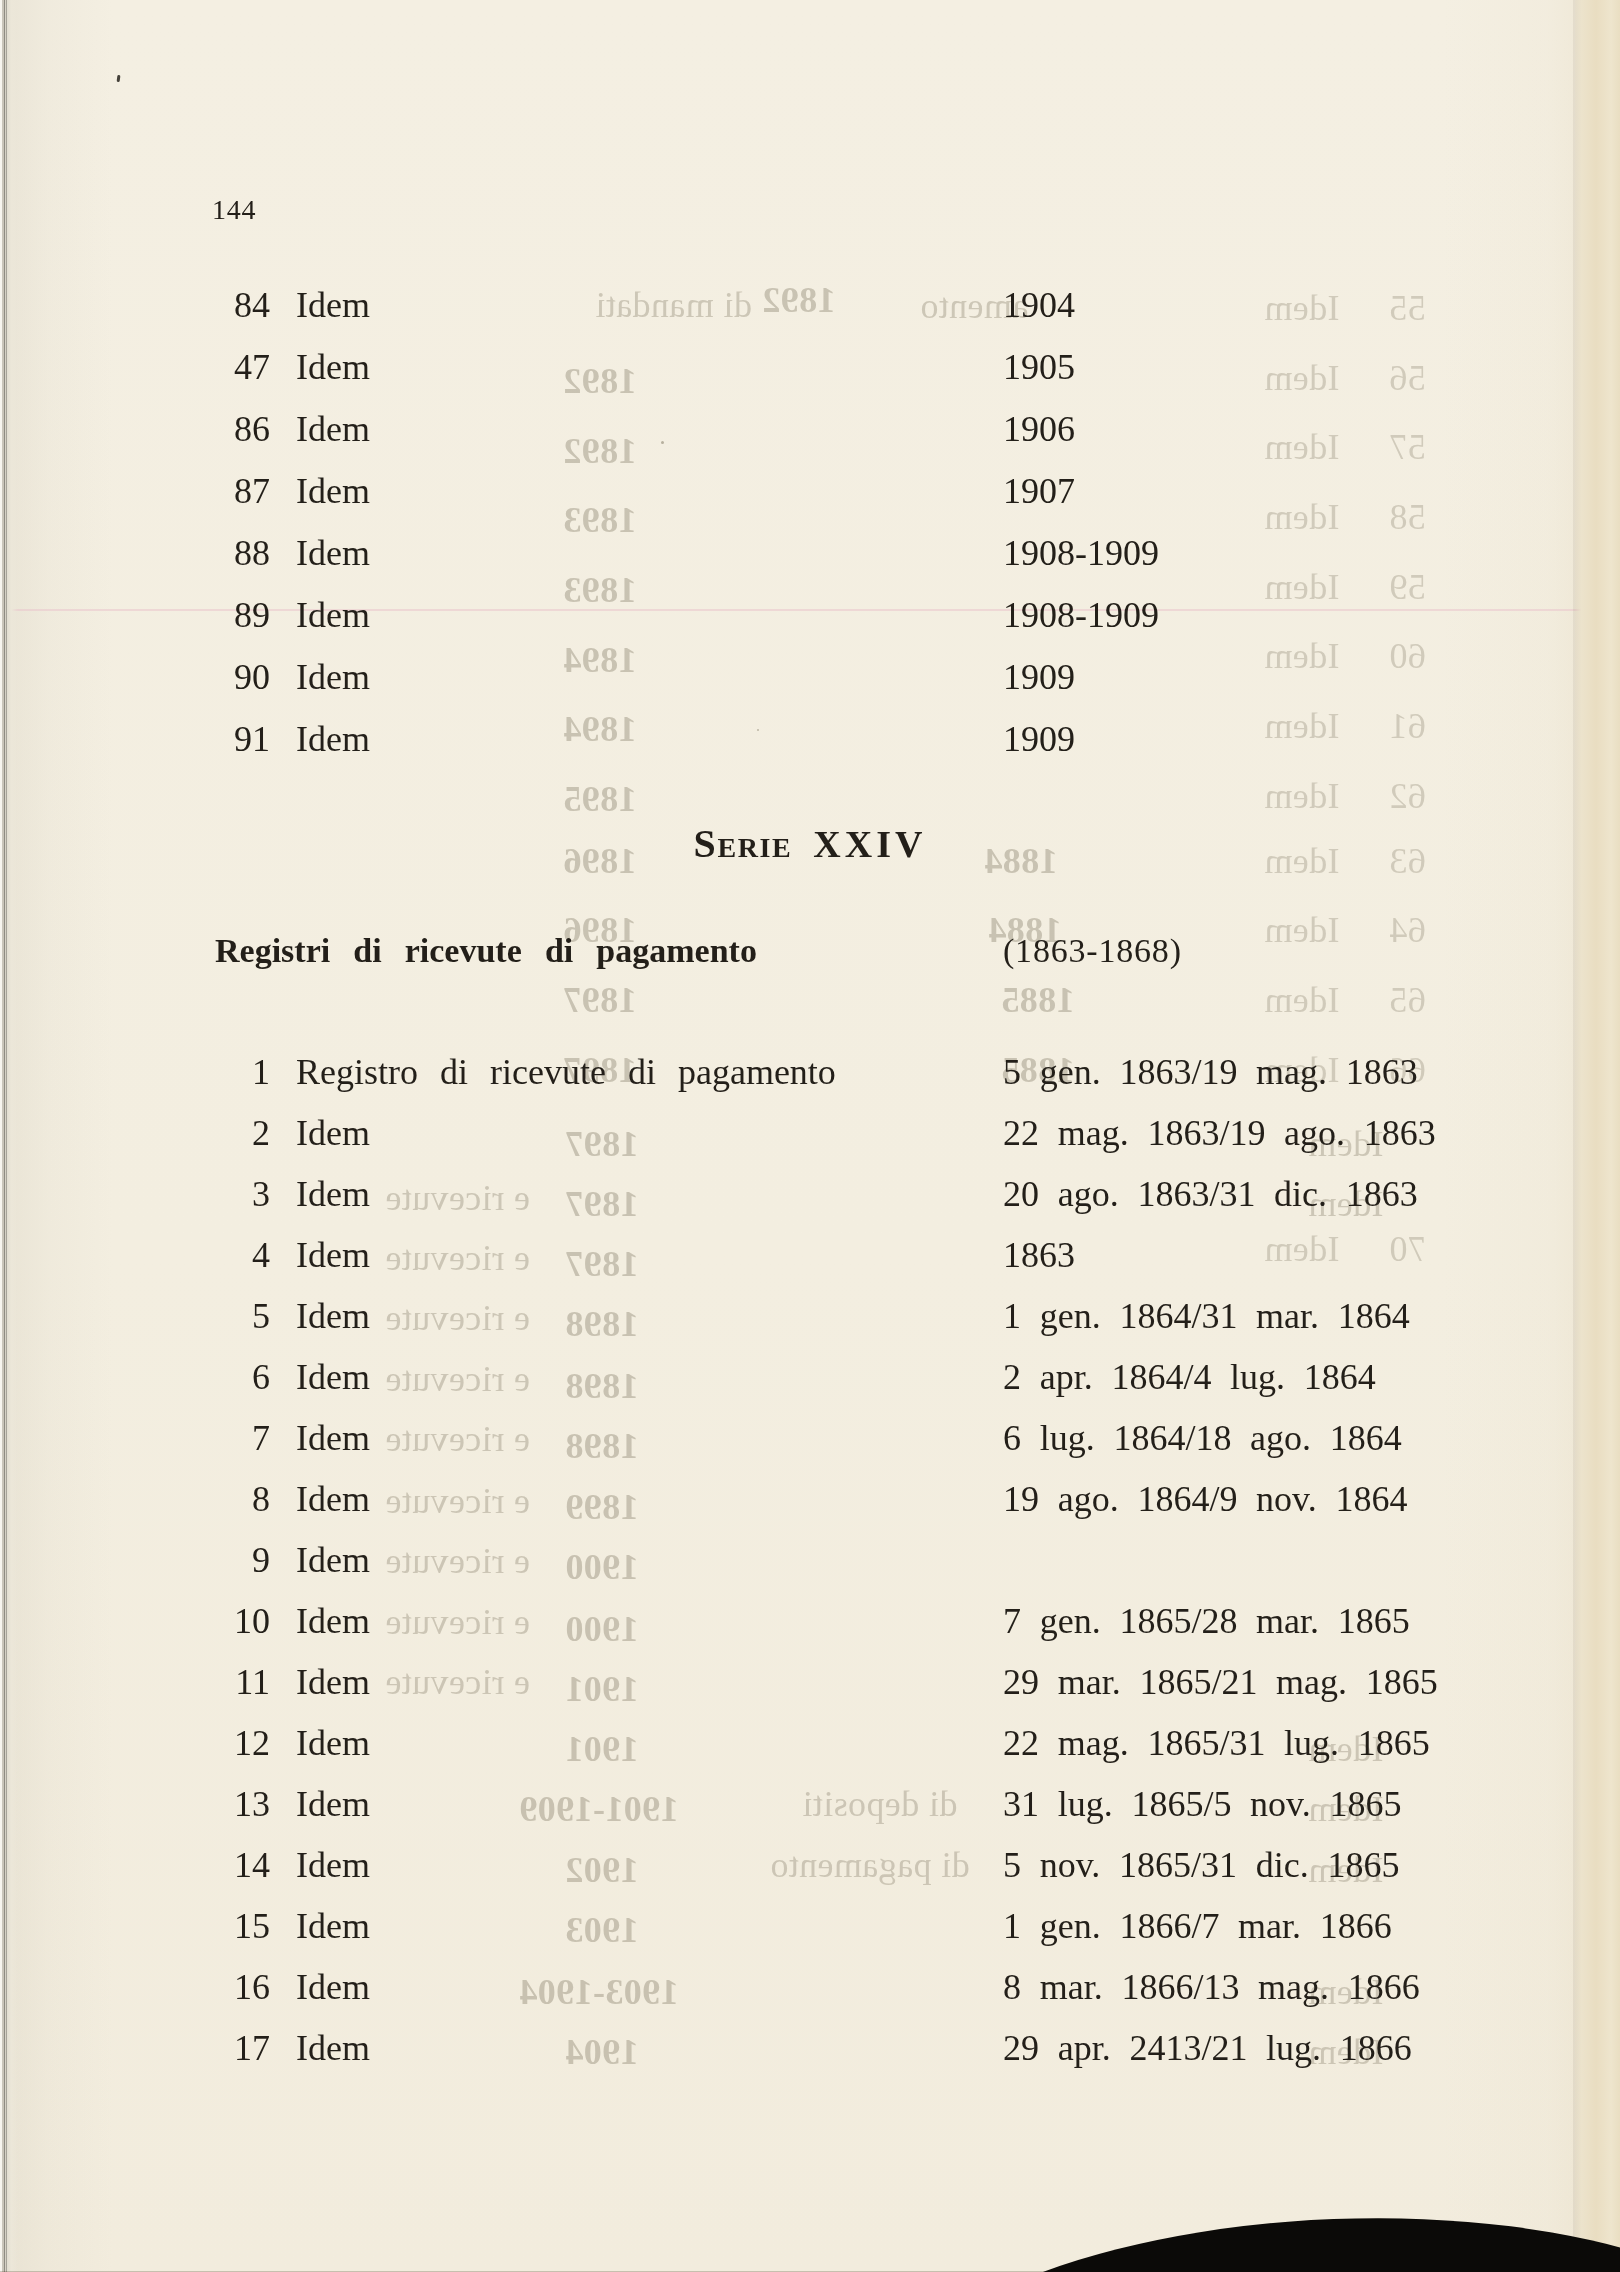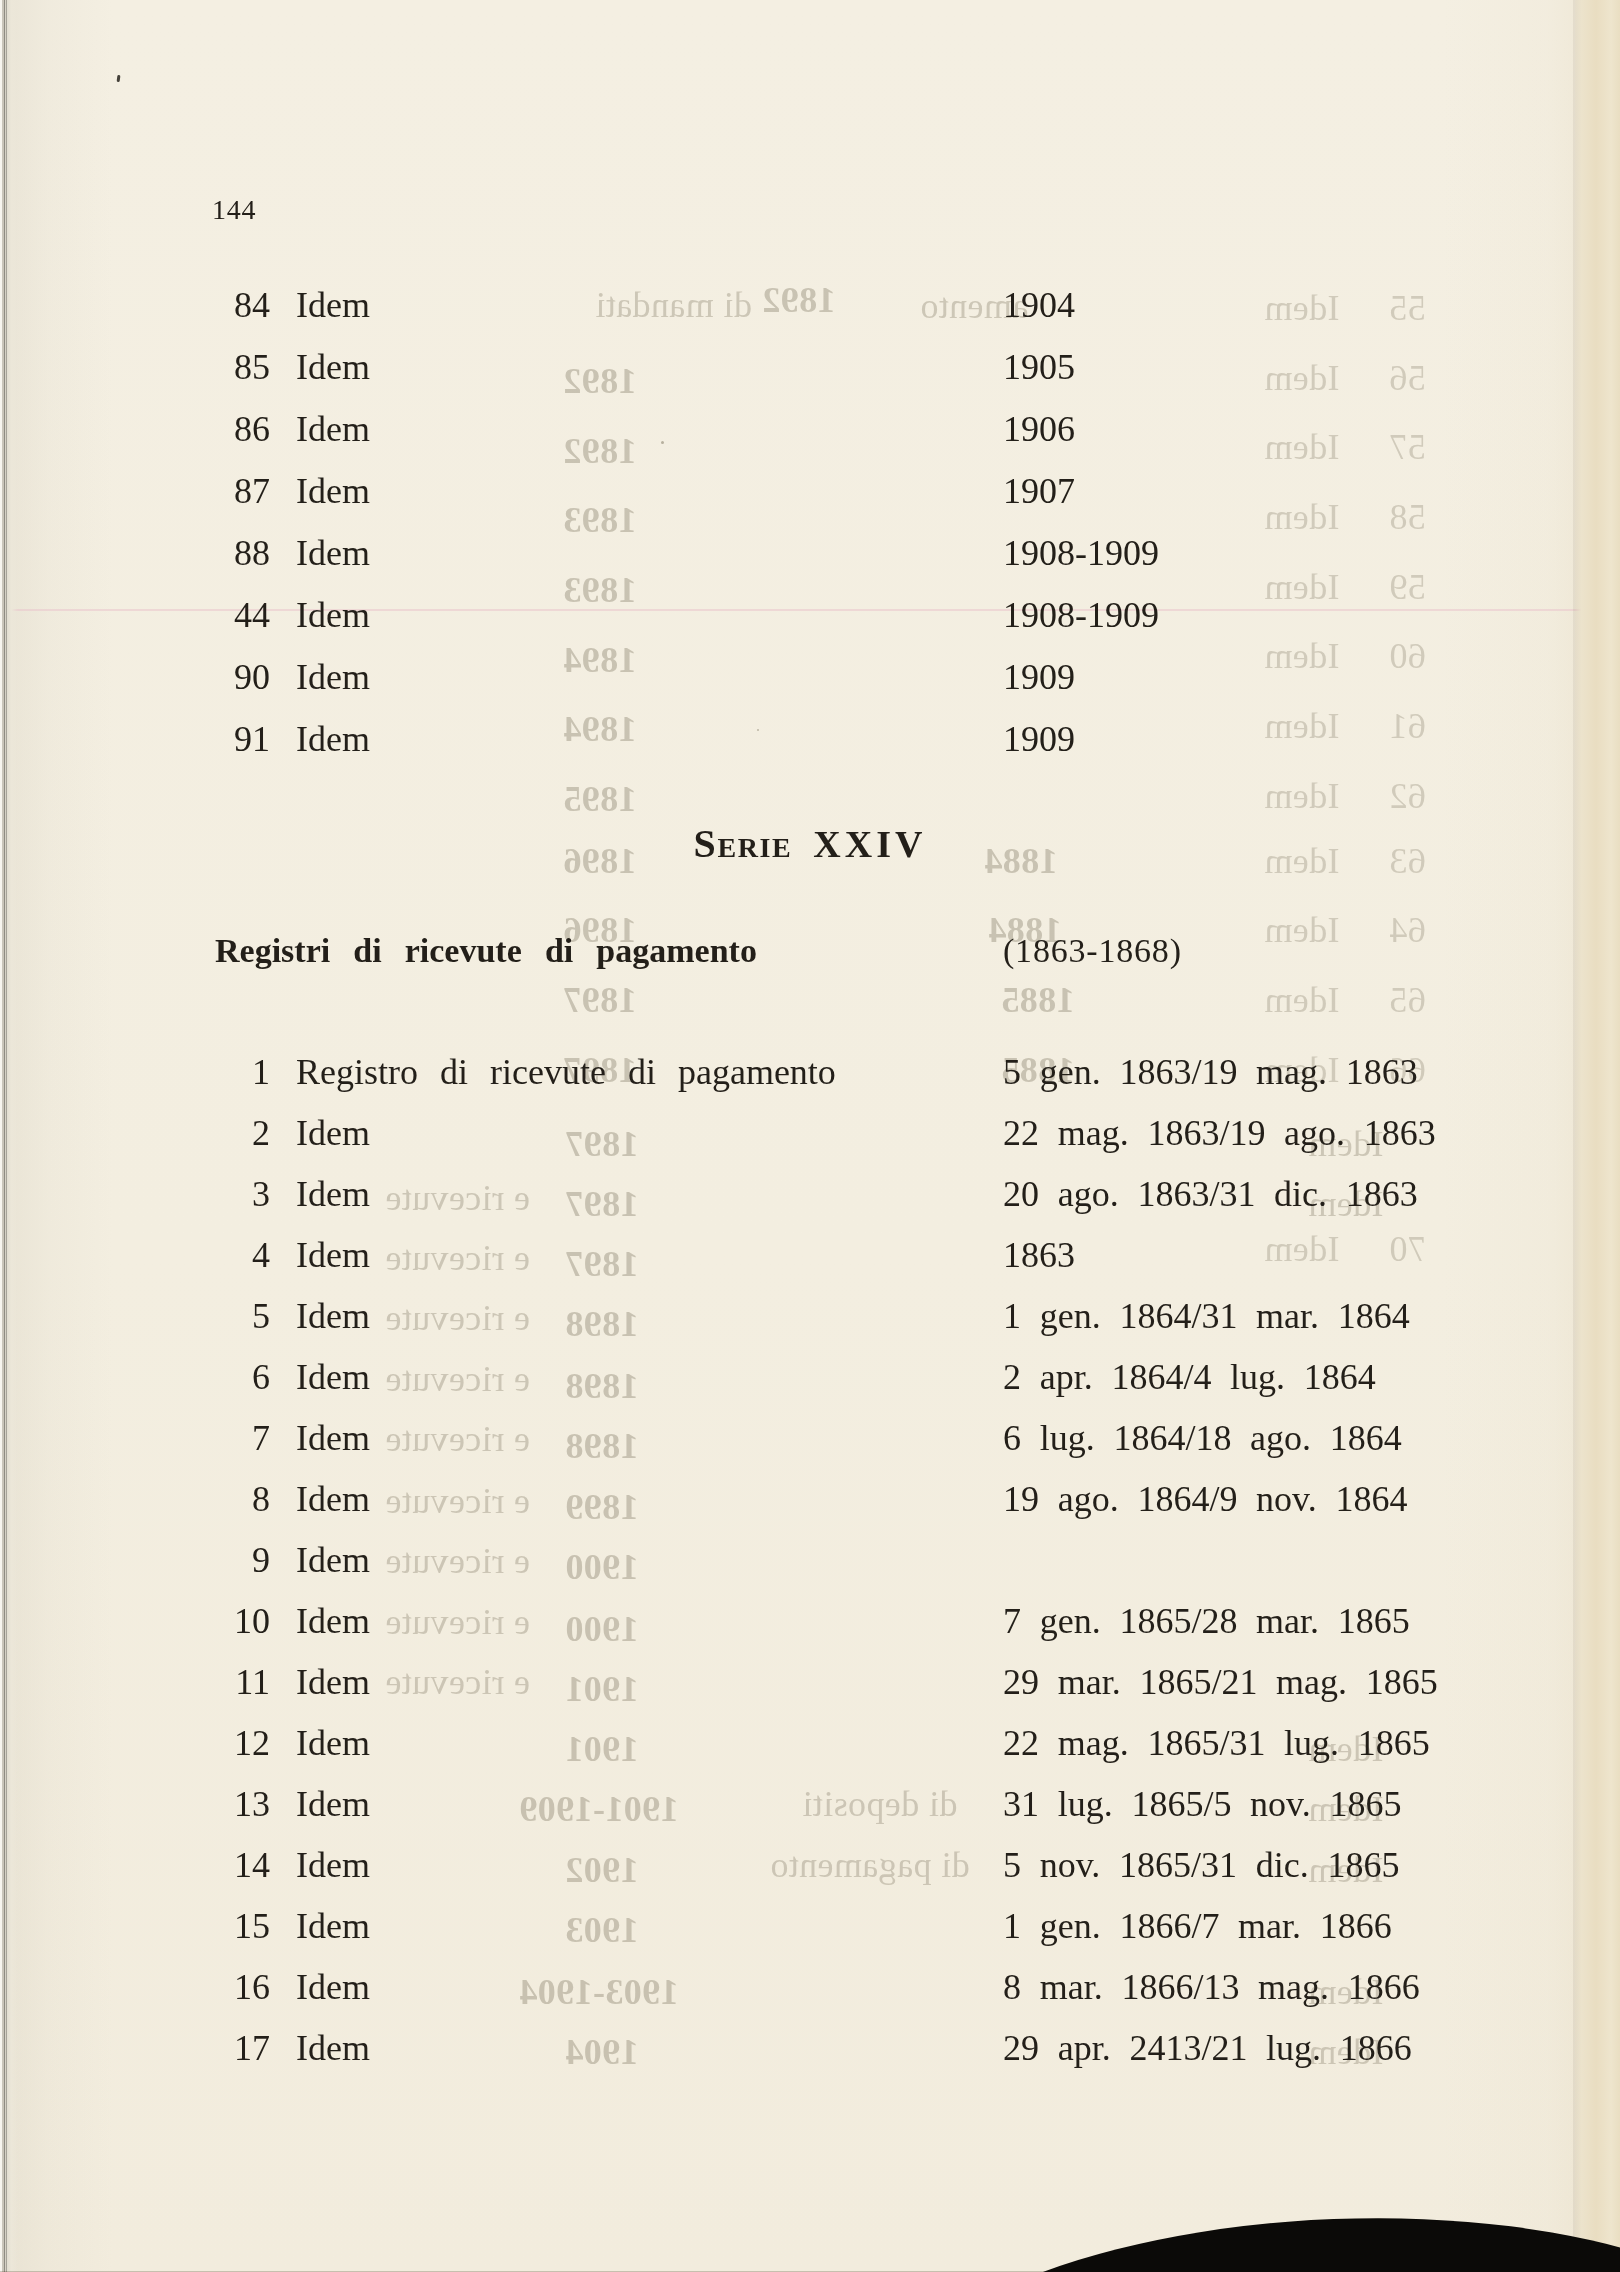--- a/index.html
+++ b/index.html
@@ -177,21 +177,21 @@
   </div>
 
   <div id="top-list" class="list top">
     <div class="row">
       <span class="num">84</span>
       <span class="desc">Idem</span>
       <span class="date">1904</span>
     </div>
 
     <div class="row">
-      <span class="num">85</span>
+      <span class="num">47</span>
       <span class="desc">Idem</span>
       <span class="date">1905</span>
     </div>
 
     <div class="row">
       <span class="num">86</span>
       <span class="desc">Idem</span>
       <span class="date">1906</span>
     </div>
 
@@ -201,21 +201,21 @@
       <span class="date">1907</span>
     </div>
 
     <div class="row">
       <span class="num">88</span>
       <span class="desc">Idem</span>
       <span class="date">1908-1909</span>
     </div>
 
     <div class="row">
-      <span class="num">44</span>
+      <span class="num">89</span>
       <span class="desc">Idem</span>
       <span class="date">1908-1909</span>
     </div>
 
     <div class="row">
       <span class="num">90</span>
       <span class="desc">Idem</span>
       <span class="date">1909</span>
     </div>
 

